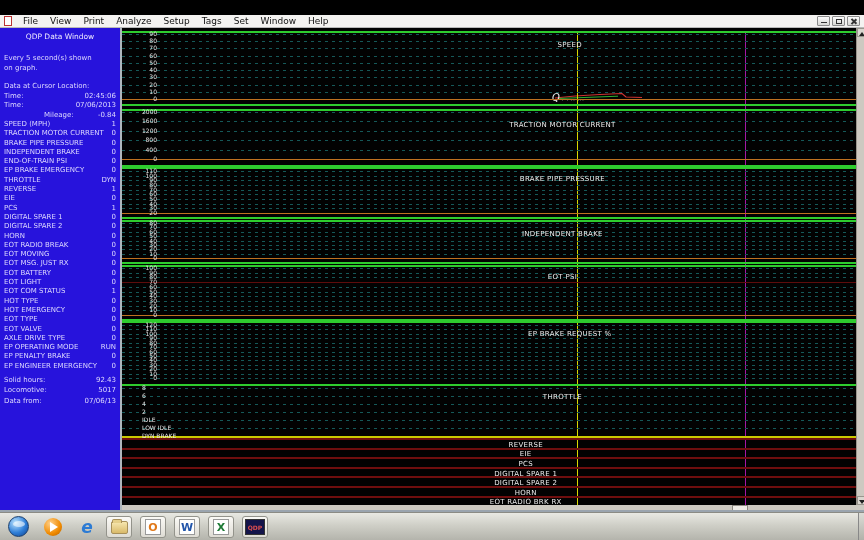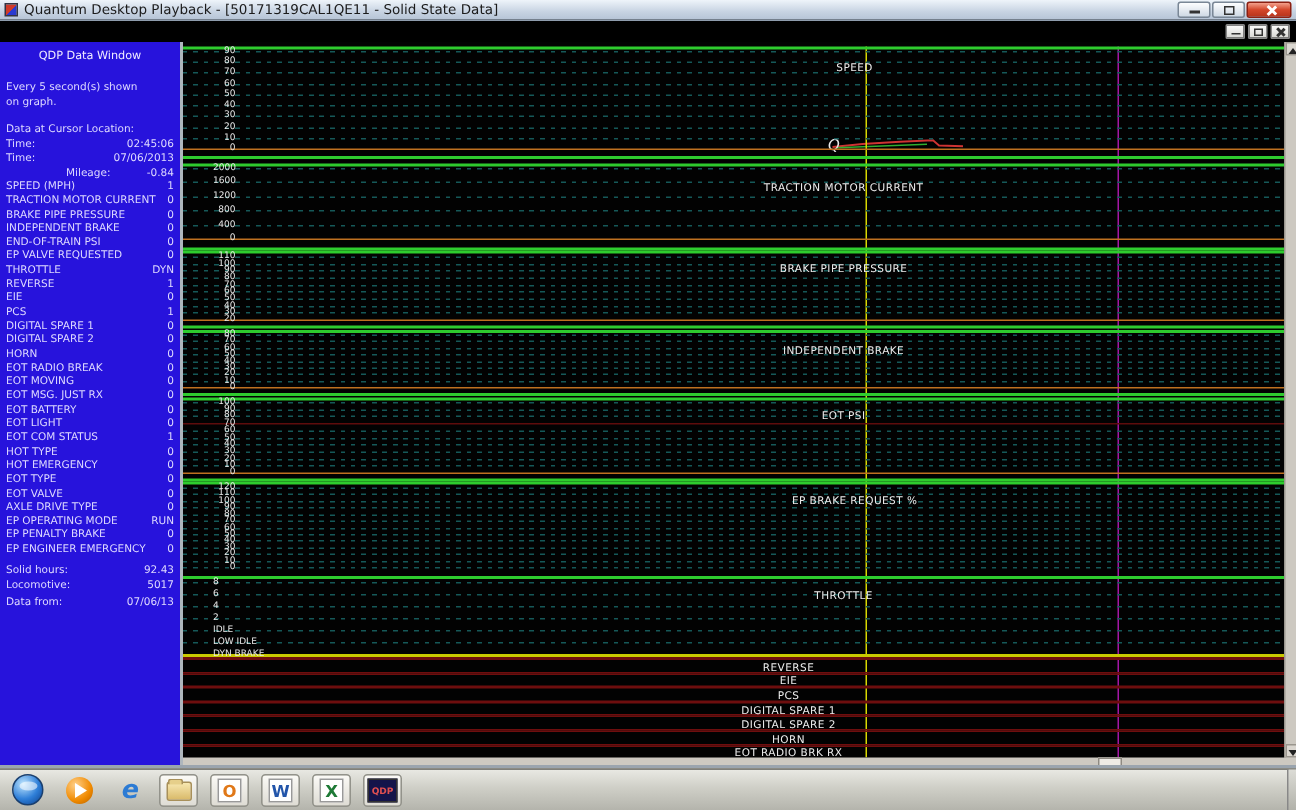--- a/index.html
+++ b/index.html
@@ -102,36 +102,33 @@
   .net::after{content:"";position:absolute;left:2px;top:0;width:5px;height:3px;background:#888;}
   .spk{width:0;height:0;border-top:4px solid transparent;border-bottom:4px solid transparent;border-right:6px solid #555;}
   .clock{font-size:8px;color:#222;text-align:right;line-height:10px;padding-left:6px;}
   .show-desktop{position:absolute;right:0;top:0;width:6px;height:28px;background:linear-gradient(#dcdcd6,#b0b0a8);border-left:1px solid #888;}
 </style>
 </head>
 <body>
 
 <div class="screen">
 
-  <div class="abs titlebar">
-    <div class="app-icon"></div>
-    <div class="title-text">Quantum Desktop Playback - [50171319CAL1QE11 - Solid State Data]</div>
-    <div class="winbtns">
-      <div class="wbtn">
-          <div class="glyph-min"></div>
-        </div>
-      <div class="wbtn">
-          <div class="glyph-max"></div>
-        </div>
-      <div class="wbtn close">
-          <div class="glyph-x1"></div>
-        </div>
-    </div>
+
+  <div class="abs menubar">
+    <div class="doc-icon"></div>
+    <span class="menu-item">File</span>
+    <span class="menu-item">View</span>
+    <span class="menu-item">Print</span>
+    <span class="menu-item">Analyze</span>
+    <span class="menu-item">Setup</span>
+    <span class="menu-item">Tags</span>
+    <span class="menu-item">Set</span>
+    <span class="menu-item">Window</span>
+    <span class="menu-item">Help</span>
   </div>
-
   <div class="mdibtns">
     <div class="mbtn">
         <div class="m-min"></div>
       </div>
     <div class="mbtn">
         <div class="m-rest"></div>
       </div>
     <div class="mbtn m-x"></div>
   </div>
 
@@ -167,21 +164,21 @@
         </div>
         <div class="sb-row" style="top: 55.8px;">
           <div>INDEPENDENT BRAKE</div>
           <div class="v">0</div>
         </div>
         <div class="sb-row" style="top: 65.1px;">
           <div>END-OF-TRAIN PSI</div>
           <div class="v">0</div>
         </div>
         <div class="sb-row" style="top: 74.4px;">
-          <div>EP VALVE REQUESTED</div>
+          <div>EP BRAKE EMERGENCY</div>
           <div class="v">0</div>
         </div>
         <div class="sb-row" style="top: 83.7px;">
           <div>THROTTLE</div>
           <div class="v">DYN</div>
         </div>
         <div class="sb-row" style="top: 93px;">
           <div>REVERSE</div>
           <div class="v">1</div>
         </div>

